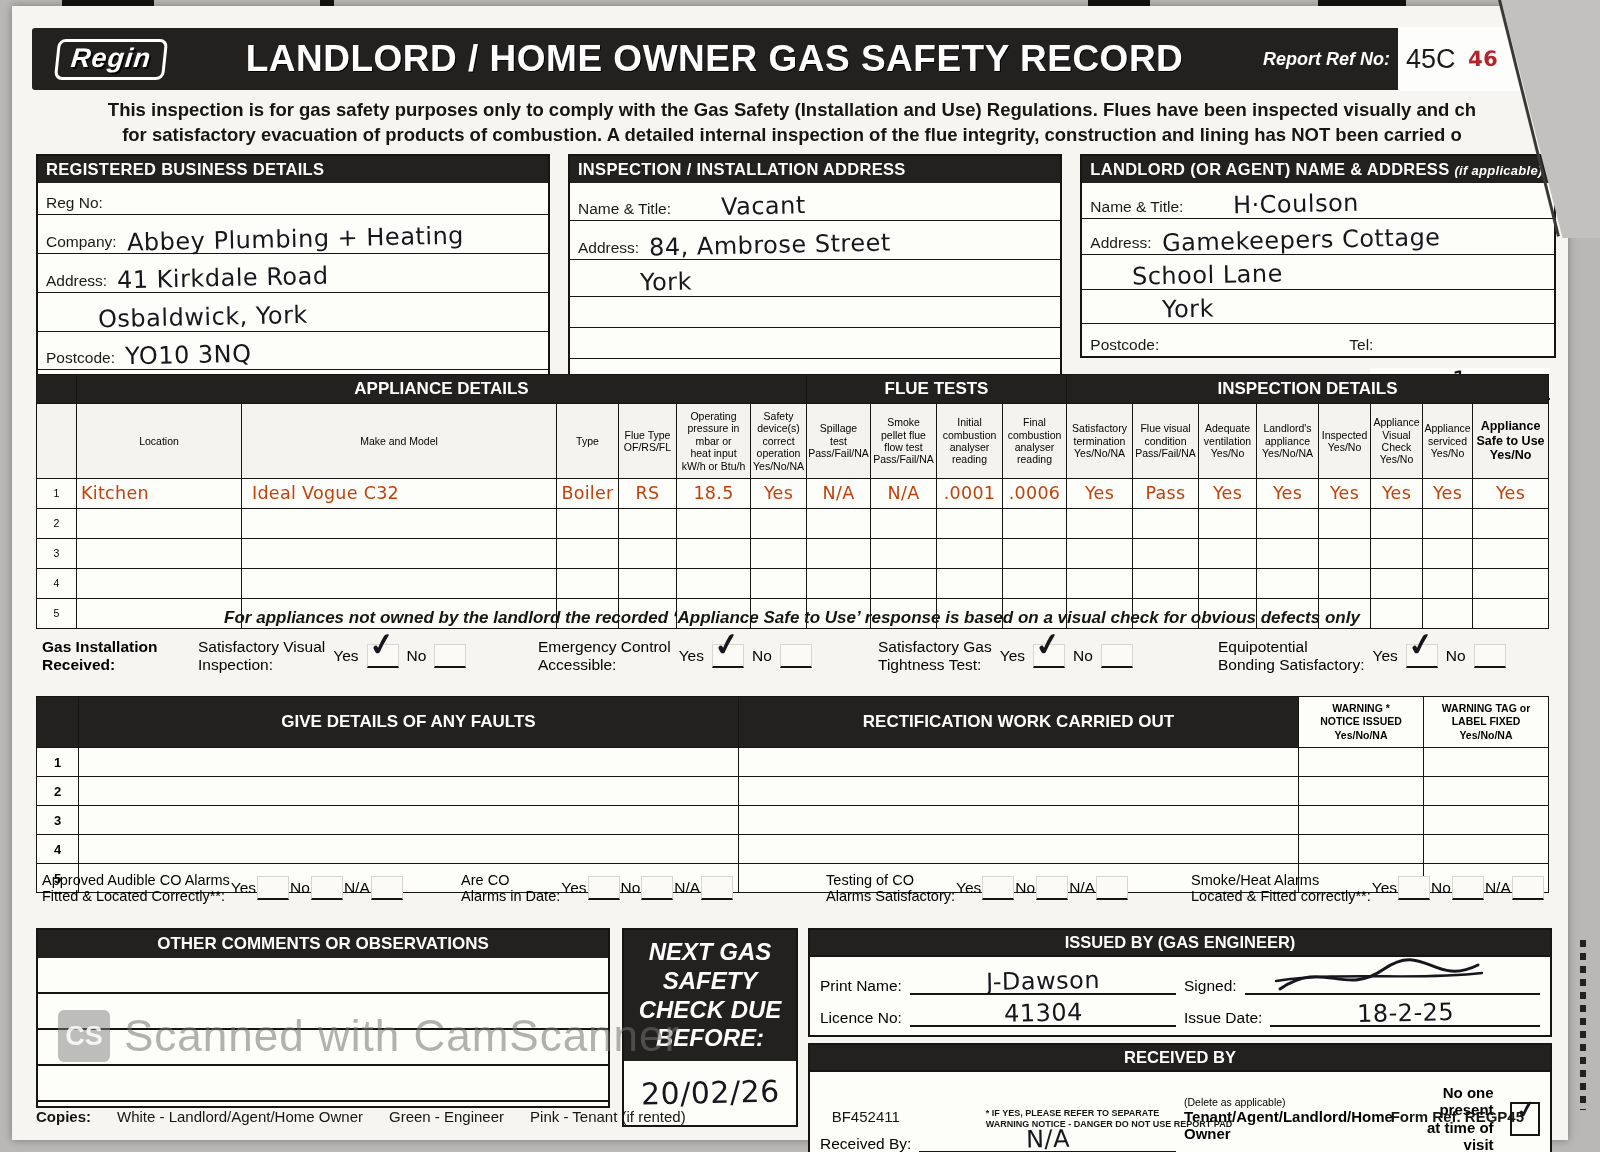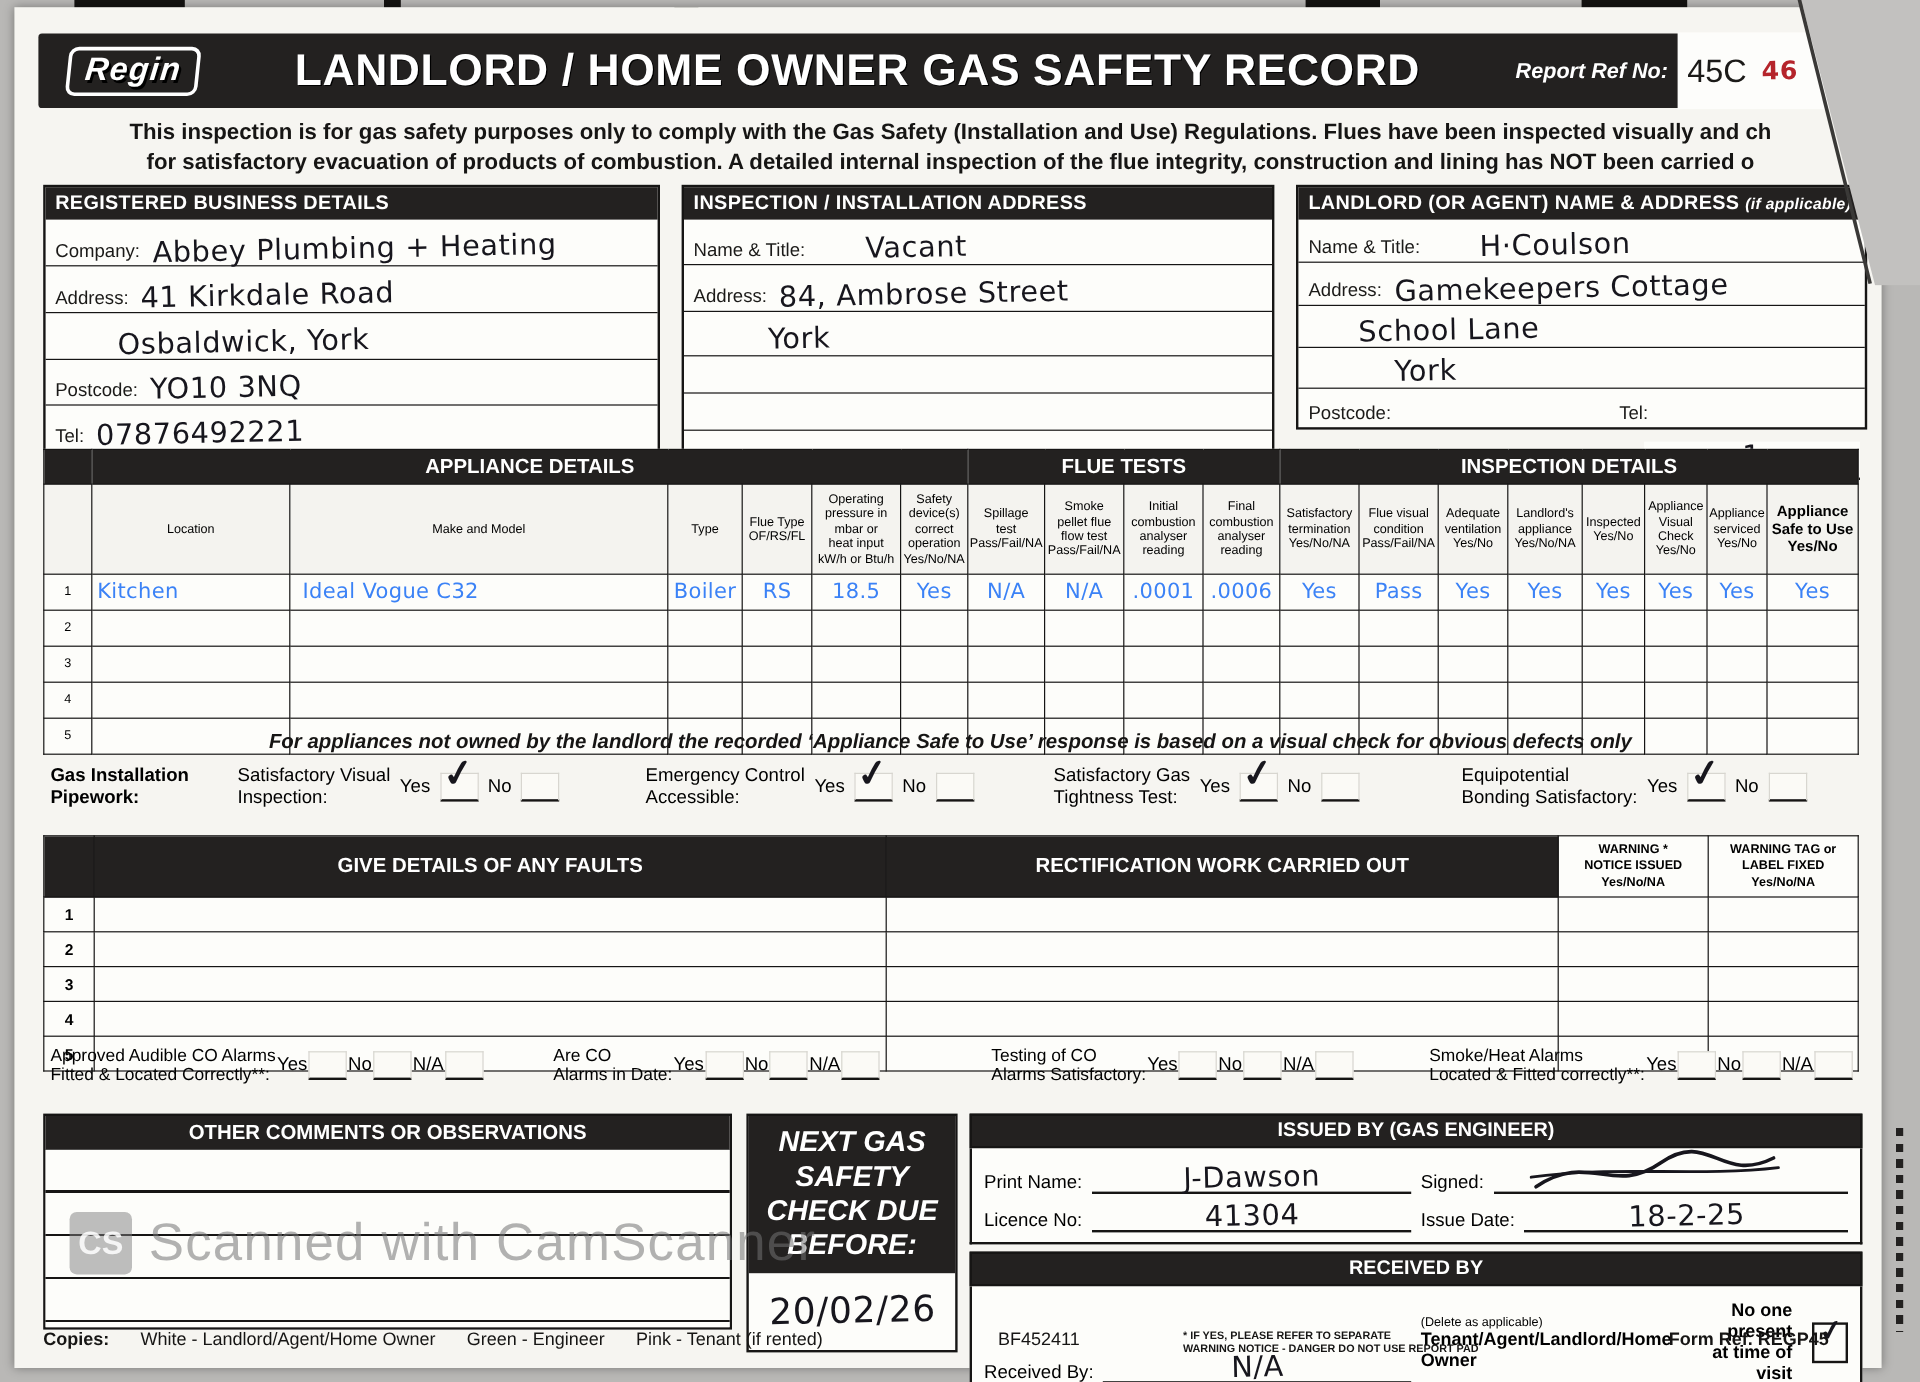--- a/index.html
+++ b/index.html
@@ -49,21 +49,21 @@
   .hw-big{font-size:24px;}
 
   
   .apptable{position:absolute;left:24px;top:368px;border-collapse:collapse;table-layout:fixed;background:#fdfdfa;}
   .apptable td,.apptable th{border:1.6px solid #161514;text-align:center;vertical-align:middle;
       font-size:10.5px;font-weight:normal;line-height:1.18;padding:1px;overflow:hidden;}
   .grow td{background:#232120;color:#fff;font-weight:bold;font-size:17px;height:26px;}
   .chead th{height:72px;white-space:pre-line;background:#f4f3ef;}
   .chead th.bold{font-weight:bold;font-size:12.5px;}
   .drow td{height:27px;}
-  .drow .hwc{font-family:"DejaVu Sans",sans-serif;font-size:17.5px;color:#3b82f6;letter-spacing:.3px;}
+  .drow .hwc{font-family:"DejaVu Sans",sans-serif;font-size:17.5px;color:#c2410c;letter-spacing:.3px;}
   .rownum{font-size:13px;font-weight:bold;}
 
   .note{position:absolute;left:24px;top:602px;width:1512px;text-align:center;font-weight:bold;
         font-style:italic;font-size:17px;color:#161514;}
 
   
   .pipework{position:absolute;left:30px;top:632px;width:1510px;display:flex;align-items:center;gap:6px;}
   .pw-title{font-weight:bold;font-size:15.5px;white-space:pre-line;width:150px;}
   .pw-item{display:flex;align-items:center;gap:8px;flex:1;}
   .pw-label{font-size:15.5px;white-space:pre-line;}
@@ -154,20 +154,24 @@
 
     <div class="intro">
       <div>This inspection is for gas safety purposes only to comply with the Gas Safety (Installation and Use) Regulations. Flues have been inspected visually and ch</div>
       <div>for satisfactory evacuation of products of combustion. A detailed internal inspection of the flue integrity, construction and lining has NOT been carried o</div>
     </div>
 
     <div class="boxes">
 
       <div class="ibox" style="flex:1.04;">
         <div class="ibox-h">REGISTERED BUSINESS DETAILS</div>
+        <div class="irow">
+          <span class="ilabel">Reg No:</span>
+          <span class="hw"></span>
+        </div>
         <div class="irow" style="min-height:34px;">
           <span class="ilabel">Company:</span>
           <span class="hw hw-big">Abbey Plumbing + Heating</span>
         </div>
         <div class="irow" style="min-height:34px;">
           <span class="ilabel">Address:</span>
           <span class="hw hw-big">41 Kirkdale Road</span>
         </div>
         <div class="irow" style="min-height:34px;padding-left:60px;">
           <span class="hw hw-big">Osbaldwick,   York</span>
@@ -432,21 +436,21 @@
             <td></td>
             <td></td>
       </tr>
     </tbody>
       </table>
 
     <div class="note">For appliances not owned by the landlord the recorded ‘Appliance Safe to Use’ response is based on a visual check for obvious defects only</div>
 
     <div class="pipework">
       <span class="pw-title" style="white-space: pre-line;">Gas Installation
-Pipework:</span>
+Received:</span>
 
       <span class="pw-item">
         <span class="pw-label" style="white-space: pre-line;">Satisfactory Visual
 Inspection:</span>
         <span class="yn">Yes</span>
         <span class="chk">
             <span class="tick">✓</span>
           </span>
         <span class="yn">No</span>
         <span class="chk"></span>

